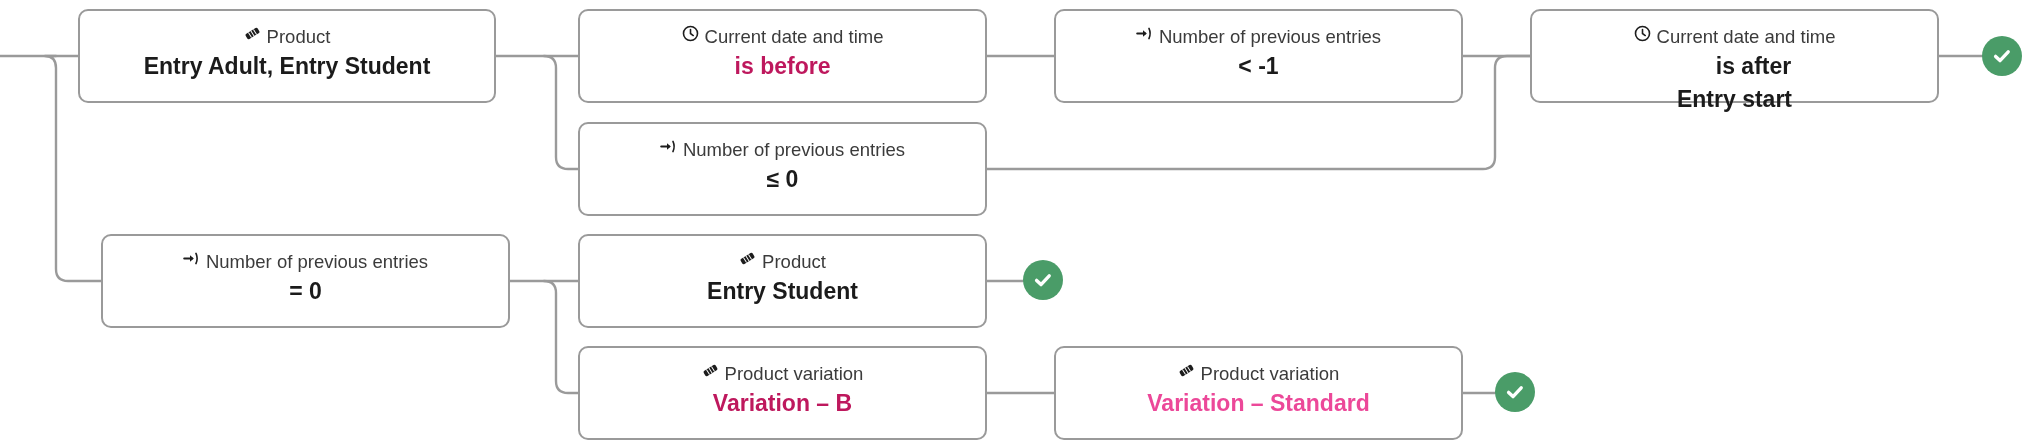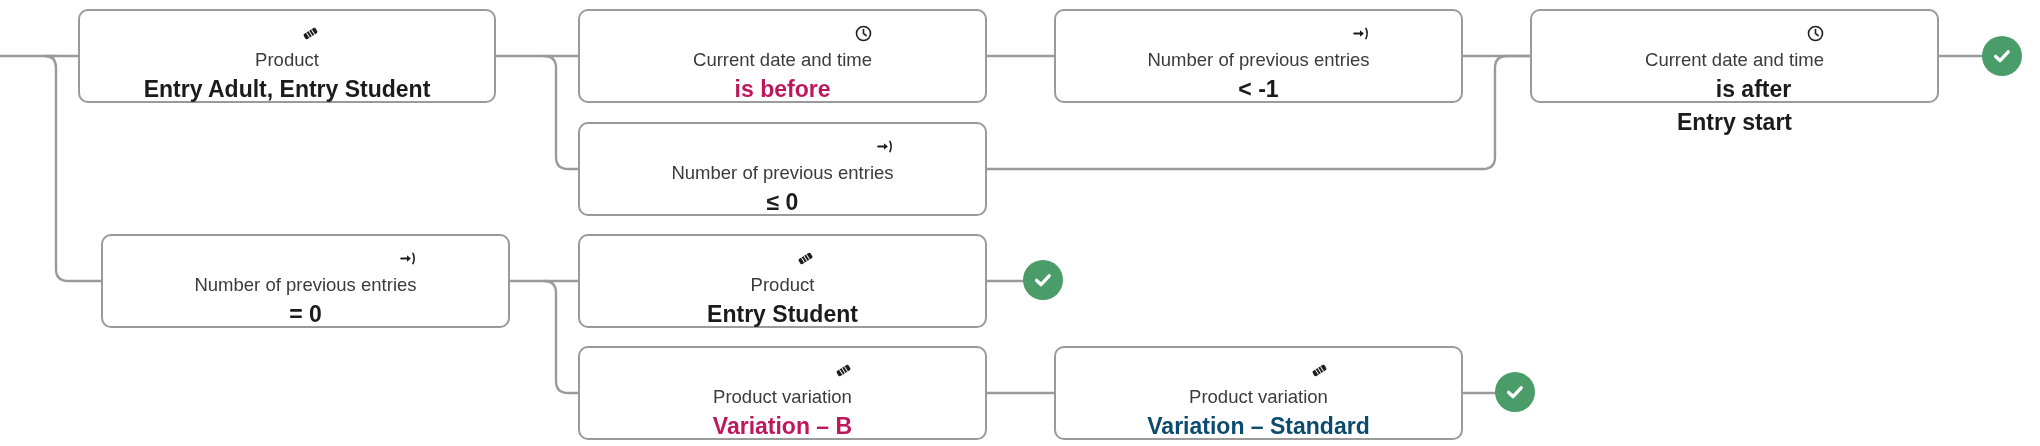--- a/index.html
+++ b/index.html
@@ -30,28 +30,27 @@
     border: 2px solid #9a9a9a;
     border-radius: 10px;
     display: flex;
     flex-direction: column;
     align-items: center;
     padding-top: 14px;
     z-index: 2;
   }
   .node-head {
     display: flex;
-    align-items: flex-end;
+    align-items: flex-start;
     justify-content: center;
     gap: 6px;
     font-size: 18.5px;
     color: #3b3b3b;
     line-height: 1.25;
     white-space: nowrap;
-    flex-direction: column;
   }
   .node-head .ic {
     display: inline-flex;
     width: 17px;
     height: 17px;
     align-items: center;
     justify-content: center;
     color: #1d1d1d;
   }
   .node-head .ic svg { display: block; }
@@ -223,21 +222,21 @@
         <span class="ic">
           <svg width="17" height="17" viewBox="0 0 16 16">
             <g transform="rotate(-32 8 8)">
               <rect x="1.4" y="5.2" width="13.2" height="5.6" rx="1.5" fill="currentColor"></rect>
               <path d="M5.2 5.2 L5.2 10.8 M8.0 5.2 L8.0 10.8 M10.8 5.2 L10.8 10.8" stroke="#ffffff" stroke-width="0.9"></path>
             </g>
           </svg>
         </span>
         <span>Product variation</span>
       </div>
-      <div class="node-line first" style="color: #0c4a6e;">Variation – Standard</div>
+      <div class="node-line first" style="color: #ec4899;">Variation – Standard</div>
     </div>
     <div class="check" style="left: 1982px; top: 36px; background: rgb(74, 156, 104);">
       <svg width="24" height="24" viewBox="0 0 24 24">
         <path d="M5.6 12.4 L10 16.6 L18.2 7.8" fill="none" stroke="#ffffff" stroke-width="3.4" stroke-linecap="round" stroke-linejoin="round"></path>
       </svg>
     </div>
     <div class="check" style="left: 1023px; top: 260px; background: rgb(74, 156, 104);">
       <svg width="24" height="24" viewBox="0 0 24 24">
         <path d="M5.6 12.4 L10 16.6 L18.2 7.8" fill="none" stroke="#ffffff" stroke-width="3.4" stroke-linecap="round" stroke-linejoin="round"></path>
       </svg>

